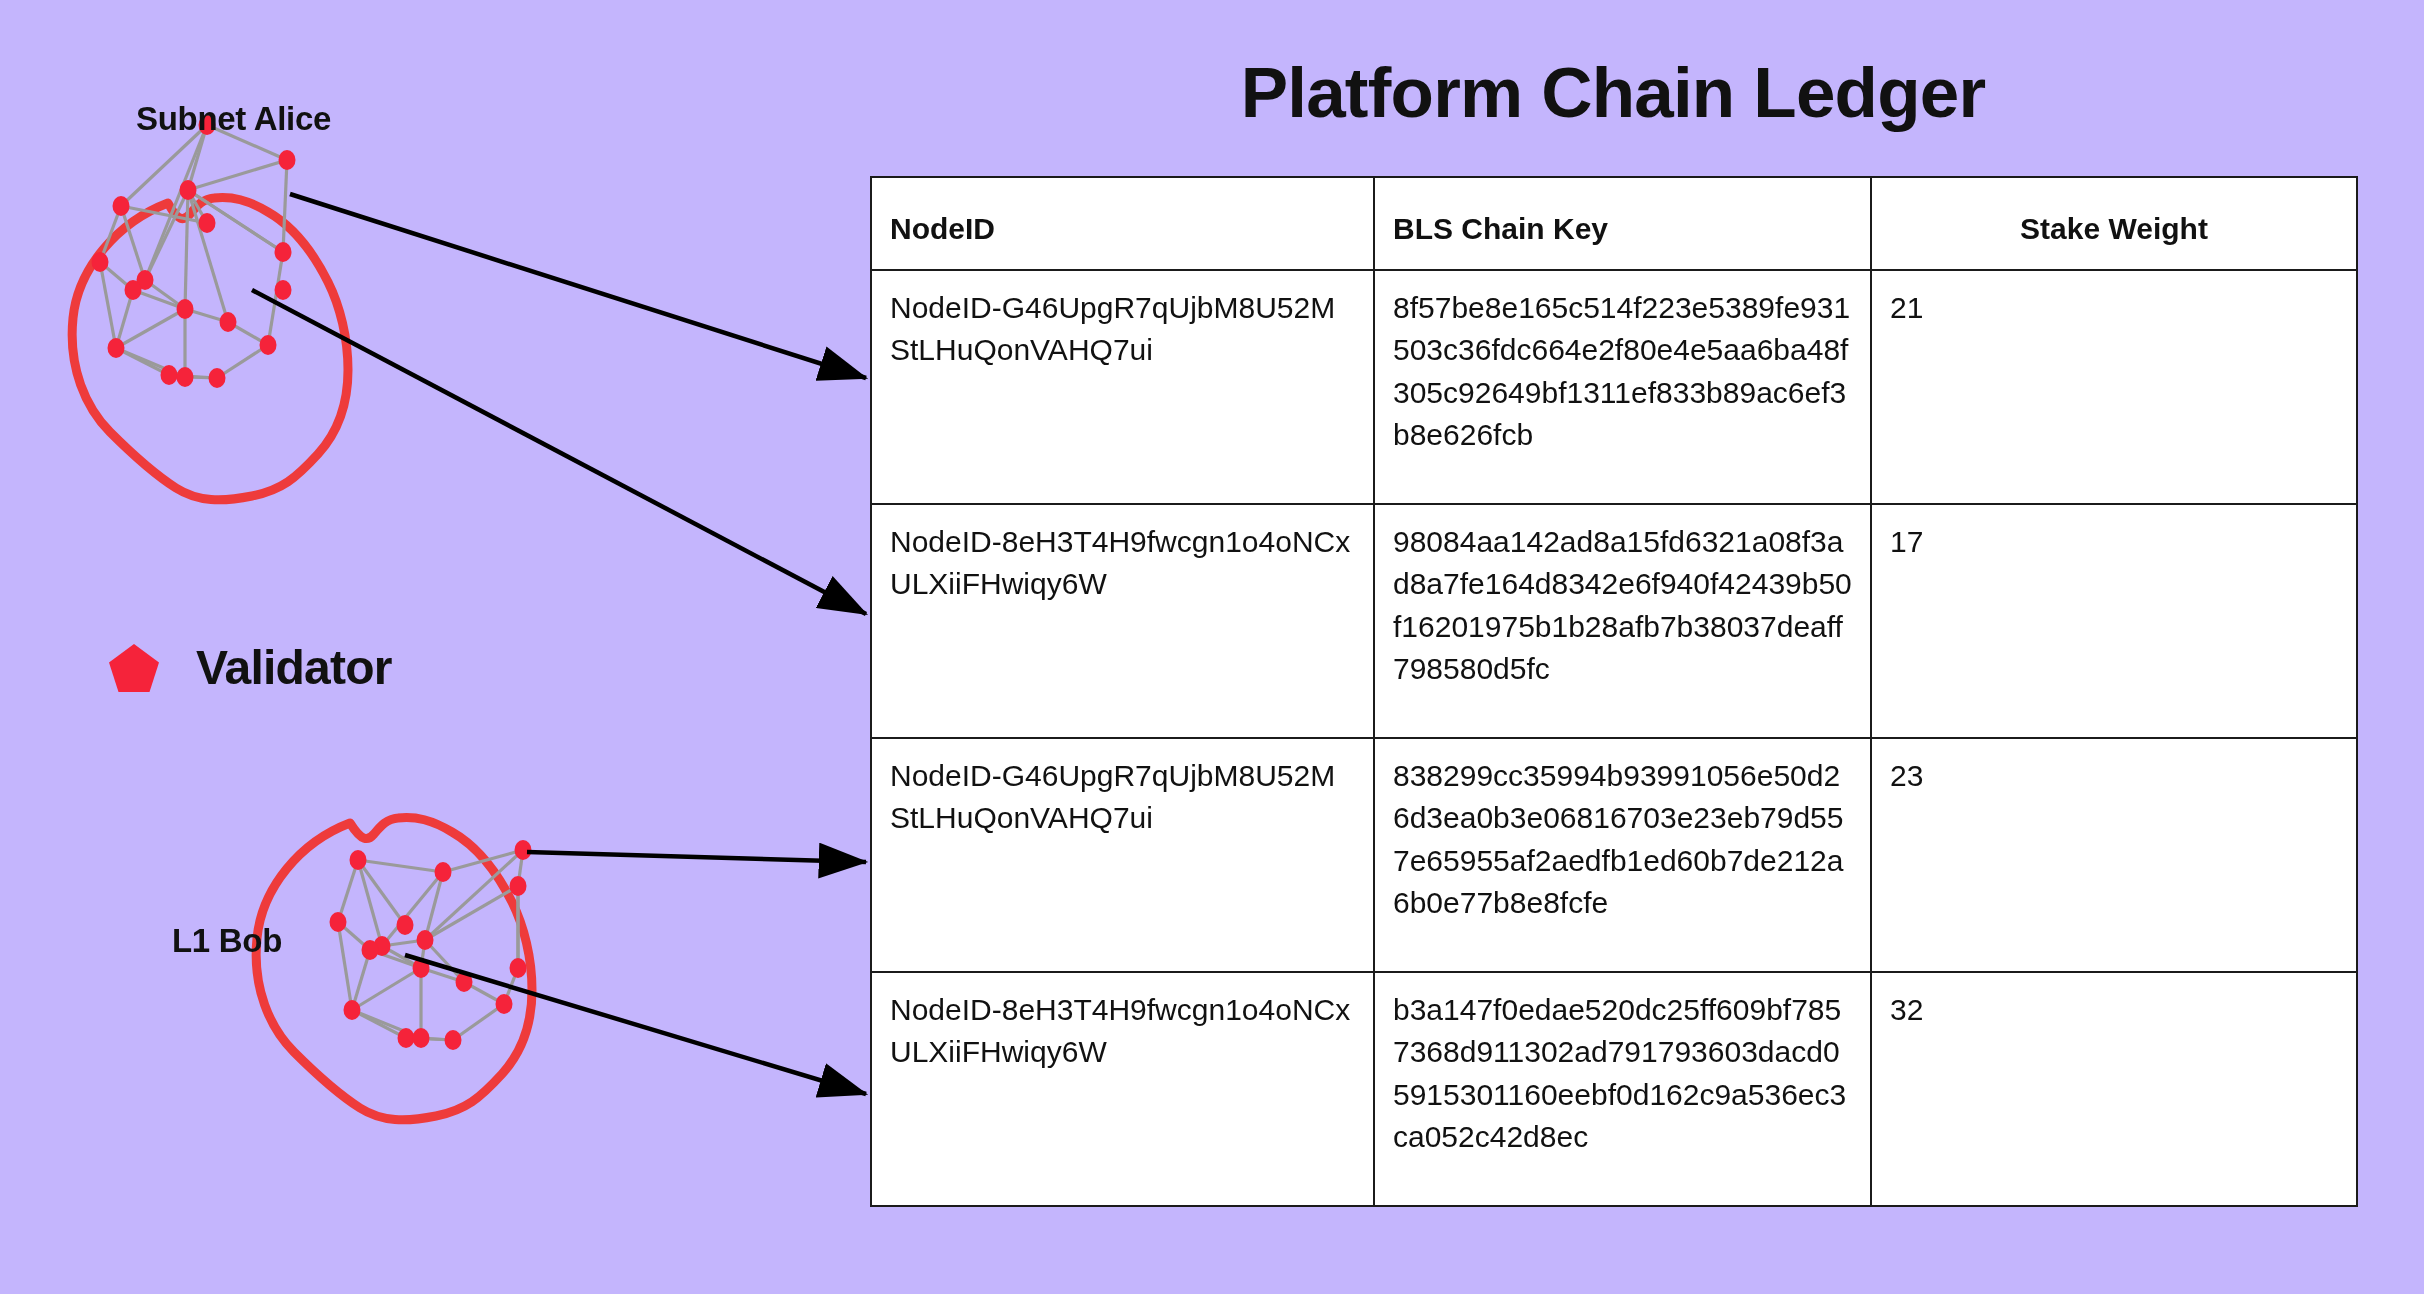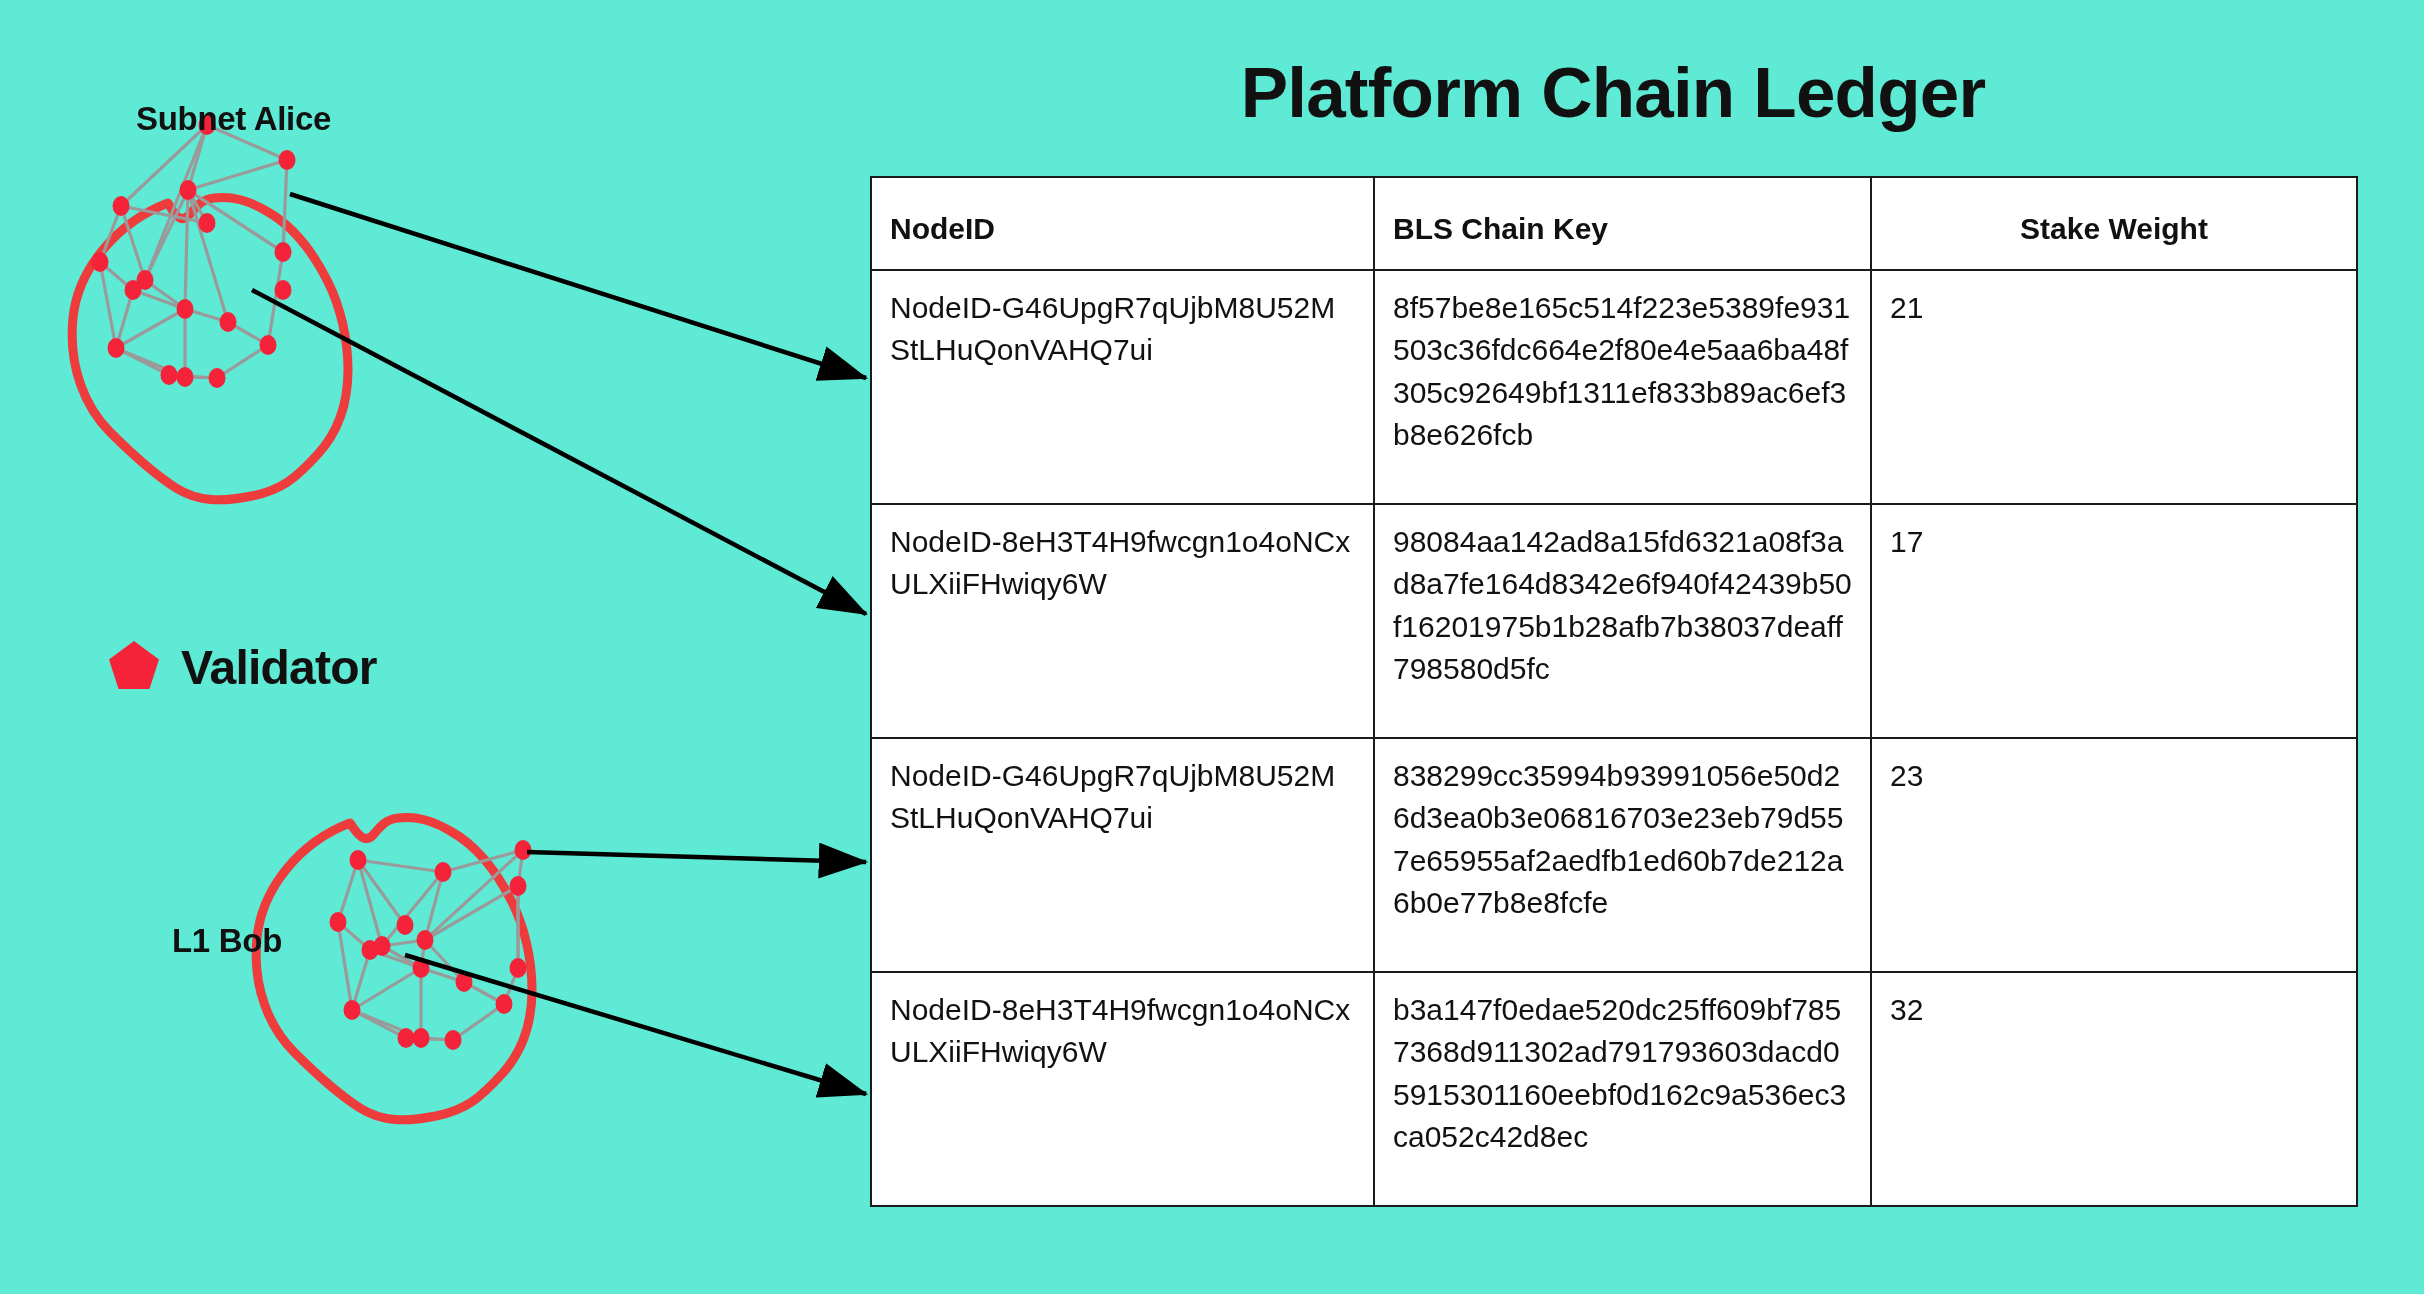--- a/index.html
+++ b/index.html
@@ -8,21 +8,21 @@
     background: #ffffff;
   }
   body {
     font-family: "Liberation Sans", sans-serif;
     color: #111111;
   }
   #canvas {
     position: relative;
     width: 2424px;
     height: 1294px;
-    background: #5eead4;
+    background: #c4b5fd;
     overflow: hidden;
   }
 
   
   #diagram-svg {
     position: absolute;
     left: 0;
     top: 0;
     width: 2424px;
     height: 1294px;
@@ -38,22 +38,22 @@
   }
   #label-subnet-alice { left: 136px; top: 100px; }
   #label-l1-bob       { left: 152px; top: 922px; margin-left: 20px; }
 
   
   #legend {
     position: absolute;
     left: 108px;
     top: 640px;
     display: flex;
-    align-items: flex-start;
-    gap: 21px;
+    align-items: center;
+    gap: 36px;
   }
   #legend-pentagon { width: 52px; height: 50px; display: block; }
   #legend-label {
     font-weight: bold;
     font-size: 48px;
     letter-spacing: -0.8px;
     color: #111111;
     white-space: nowrap;
   }
 

